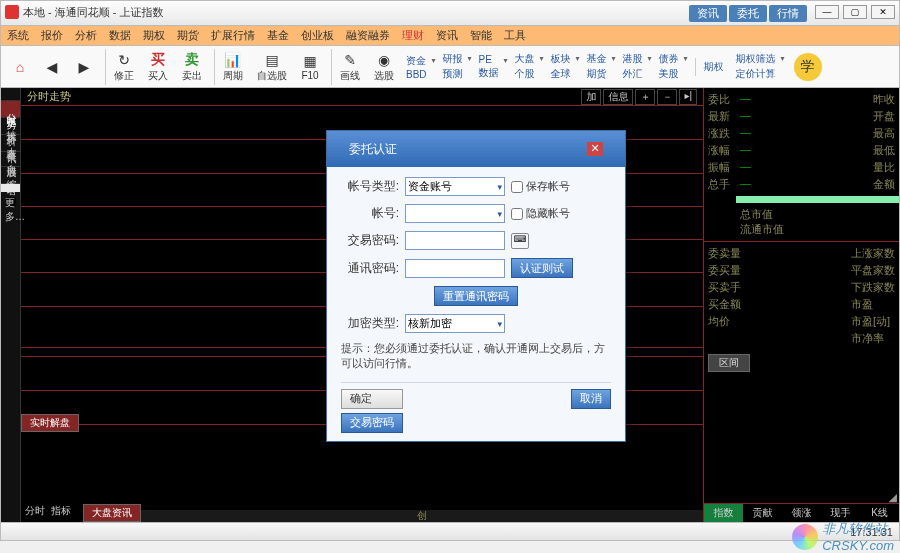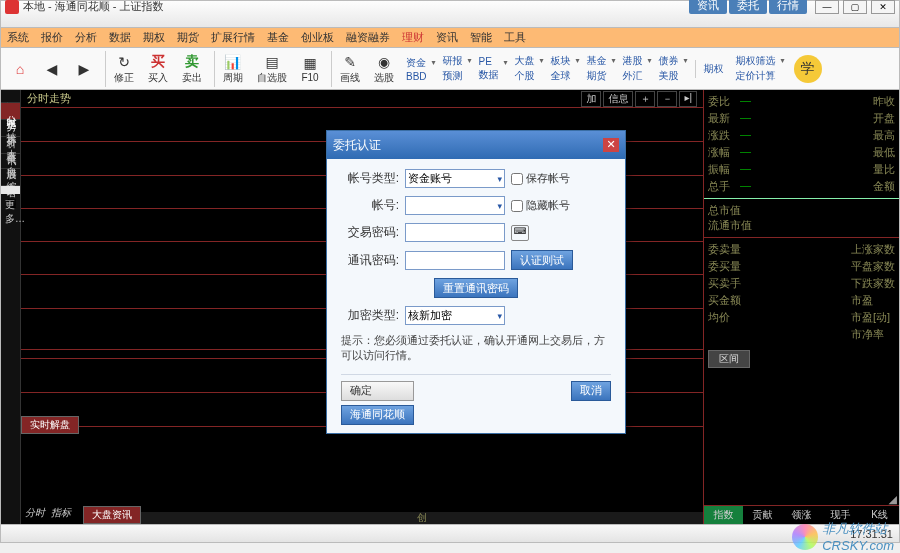--- a/index.html
+++ b/index.html
@@ -1,18 +1,18 @@
 <!DOCTYPE html>
 <html><head>
 <meta charset="utf-8">
 <style>
 * { margin: 0; padding: 0; box-sizing: border-box; font-family: "Microsoft YaHei", SimSun, sans-serif; }
 body { background: #f0f0f0; width: 900px; height: 553px; overflow: hidden; position: relative; }
 
-.title-bar { height: 20px; background: linear-gradient(#fdfdfd, #e8e8e8); border: 1px solid #bbb; display: flex; align-items: flex-end; padding: 13px 4px; font-size: 11px; }
+.title-bar { height: 26px; background: linear-gradient(#fdfdfd, #e8e8e8); border: 1px solid #bbb; display: flex; align-items: flex-start; padding: 4px 4px; font-size: 11px; }
 .title-bar .app-icon { width: 14px; height: 14px; background: #d33; border-radius: 2px; margin-right: 4px; }
 .title-bar .title-text { flex: 1; color: #333; }
 .title-tabs { display: flex; gap: 2px; margin-right: 8px; }
 .title-tab { padding: 1px 8px; background: #4a7fb8; color: #fff; font-size: 11px; border-radius: 2px; cursor: pointer; }
 .win-btns { display: flex; gap: 4px; }
 .win-btn { width: 24px; height: 14px; border: 1px solid #999; background: #f5f5f5; font-size: 9px; text-align: center; line-height: 12px; cursor: pointer; }
 
 .menu-bar { height: 20px; background: #fdba74; border: 1px solid #bbb; border-top: none; display: flex; align-items: center; padding: 0 6px; font-size: 11px; gap: 12px; }
 .menu-item { color: #333; cursor: pointer; }
 .menu-item.red { color: #c33; }
@@ -42,35 +42,35 @@
 .chart-btns { display: flex; gap: 2px; }
 .chart-hb { color: #ccc; font-size: 10px; padding: 0 4px; border: 1px solid #444; cursor: pointer; }
 .chart-body { flex: 1; position: relative; }
 .grid-line { position: absolute; left: 0; right: 0; height: 1px; background: #832525; }
 .chart-mid { position: absolute; left: 0; right: 0; height: 1px; background: #832525; top: 58%; }
 .chart-lower { position: absolute; bottom: 30px; left: 0; right: 0; top: 60%; border-top: 1px solid #832525; }
 .bottom-tabs { position: absolute; bottom: 14px; left: 0; display: flex; font-size: 10px; }
 .bt-tab { background: #555; color: #ddd; padding: 1px 8px; border: 1px solid #666; cursor: pointer; }
 .bt-tab.sel { background: #832525; color: #fff; }
 .bottom-tabs2 { position: absolute; bottom: 0; left: 0; display: flex; font-size: 10px; color: #ccc; gap: 6px; padding: 0 4px; }
-.bt2 { cursor: pointer; font-style: italic; }
+.bt2 { cursor: pointer; }
 .scroll-track { position: absolute; bottom: 0; left: 120px; right: 0; height: 12px; background: #1a1a1a; display: flex; align-items: center; justify-content: center; }
 .scroll-word { color: #888855; font-size: 10px; }
 
 .right-panel { width: 196px; border-left: 1px solid #832525; display: flex; flex-direction: column; font-size: 11px; }
 .rp-rows { padding: 4px; display: grid; grid-template-columns: auto 1fr auto; gap: 2px 10px; color: #888855; }
 .rp-rows .dash { color: #0a0; }
-.rp-sect { border-top: 1px solid #86efac; padding: 4px; color: #888855; }
+.rp-sect { border-top: 7px solid #86efac; padding: 4px; color: #888855; margin-left: 32px; }
 .rp-btn { background: #444; color: #ddd; padding: 1px 10px; font-size: 10px; align-self: flex-start; margin: 4px 0 0 4px; cursor: pointer; border: 1px solid #666; }
 .rp-bot-tabs { margin-top: auto; display: flex; font-size: 10px; border-top: 1px solid #832525; }
 .rp-bt { flex: 1; text-align: center; color: #ccc; padding: 2px; cursor: pointer; }
 .rp-bt.sel { background: #15803d; }
 
 .dialog { position: absolute; left: 326px; top: 130px; width: 300px; background: #f4f8fc; border: 1px solid #3a6ea5; box-shadow: 3px 3px 8px rgba(0,0,0,.5); font-size: 12px; }
-.dlg-title { height: 28px; background: linear-gradient(#5a8fd6, #2f6bb3); color: #fff; display: flex; align-items: center; padding: 0 6px; font-size: 12px; justify-content: space-between; }
+.dlg-title { height: 36px; background: linear-gradient(#5a8fd6, #2f6bb3); color: #fff; display: flex; align-items: center; padding: 0 22px; font-size: 12px; justify-content: space-between; }
 .dlg-close { width: 16px; height: 14px; background: #c44; color: #fff; text-align: center; line-height: 13px; cursor: pointer; font-size: 11px; }
 .dlg-body { padding: 10px 14px 8px; }
 .dlg-row { display: flex; align-items: center; margin-bottom: 8px; gap: 6px; }
 .dlg-label { width: 58px; text-align: right; color: #333; }
 .dlg-input { width: 100px; height: 19px; border: 1px solid #7a9ac9; padding: 0 2px; font-size: 11px; }
 .dlg-dd { width: 100px; height: 19px; border: 1px solid #7a9ac9; display: flex; align-items: center; justify-content: space-between; padding: 0 2px; font-size: 11px; background: #fff; cursor: pointer; }
 .dlg-dd::after { content: "▾"; color: #2857a5; font-size: 9px; }
 .dlg-cb { display: flex; align-items: center; gap: 3px; color: #333; font-size: 11px; }
 .dlg-cb input { width: 12px; height: 12px; }
 .dlg-kb { width: 18px; height: 16px; border: 1px solid #888; border-radius: 2px; font-size: 9px; text-align: center; cursor: pointer; }
@@ -352,21 +352,21 @@
     <div class="dlg-row">
       <span class="dlg-label">加密类型:</span>
       <div class="dlg-dd">
           <span>核新加密</span>
         </div>
     </div>
     <div class="dlg-hint"><span>提示：</span><span>您必须通过委托认证，确认开通网上交易后，方可以访问行情。</span></div>
     <div class="dlg-footer">
       <div class="dlg-footer-l">
         <span class="dlg-btn gray">确定</span>
-        <span class="dlg-btn">海通同花顺</span>
+        <span class="dlg-btn">交易密码</span>
       </div>
       <span class="dlg-btn">取消</span>
     </div>
   </div>
 </div>
 
 <div class="status-bar">
   <span></span>
   <span>17:31:31</span>
 </div>

